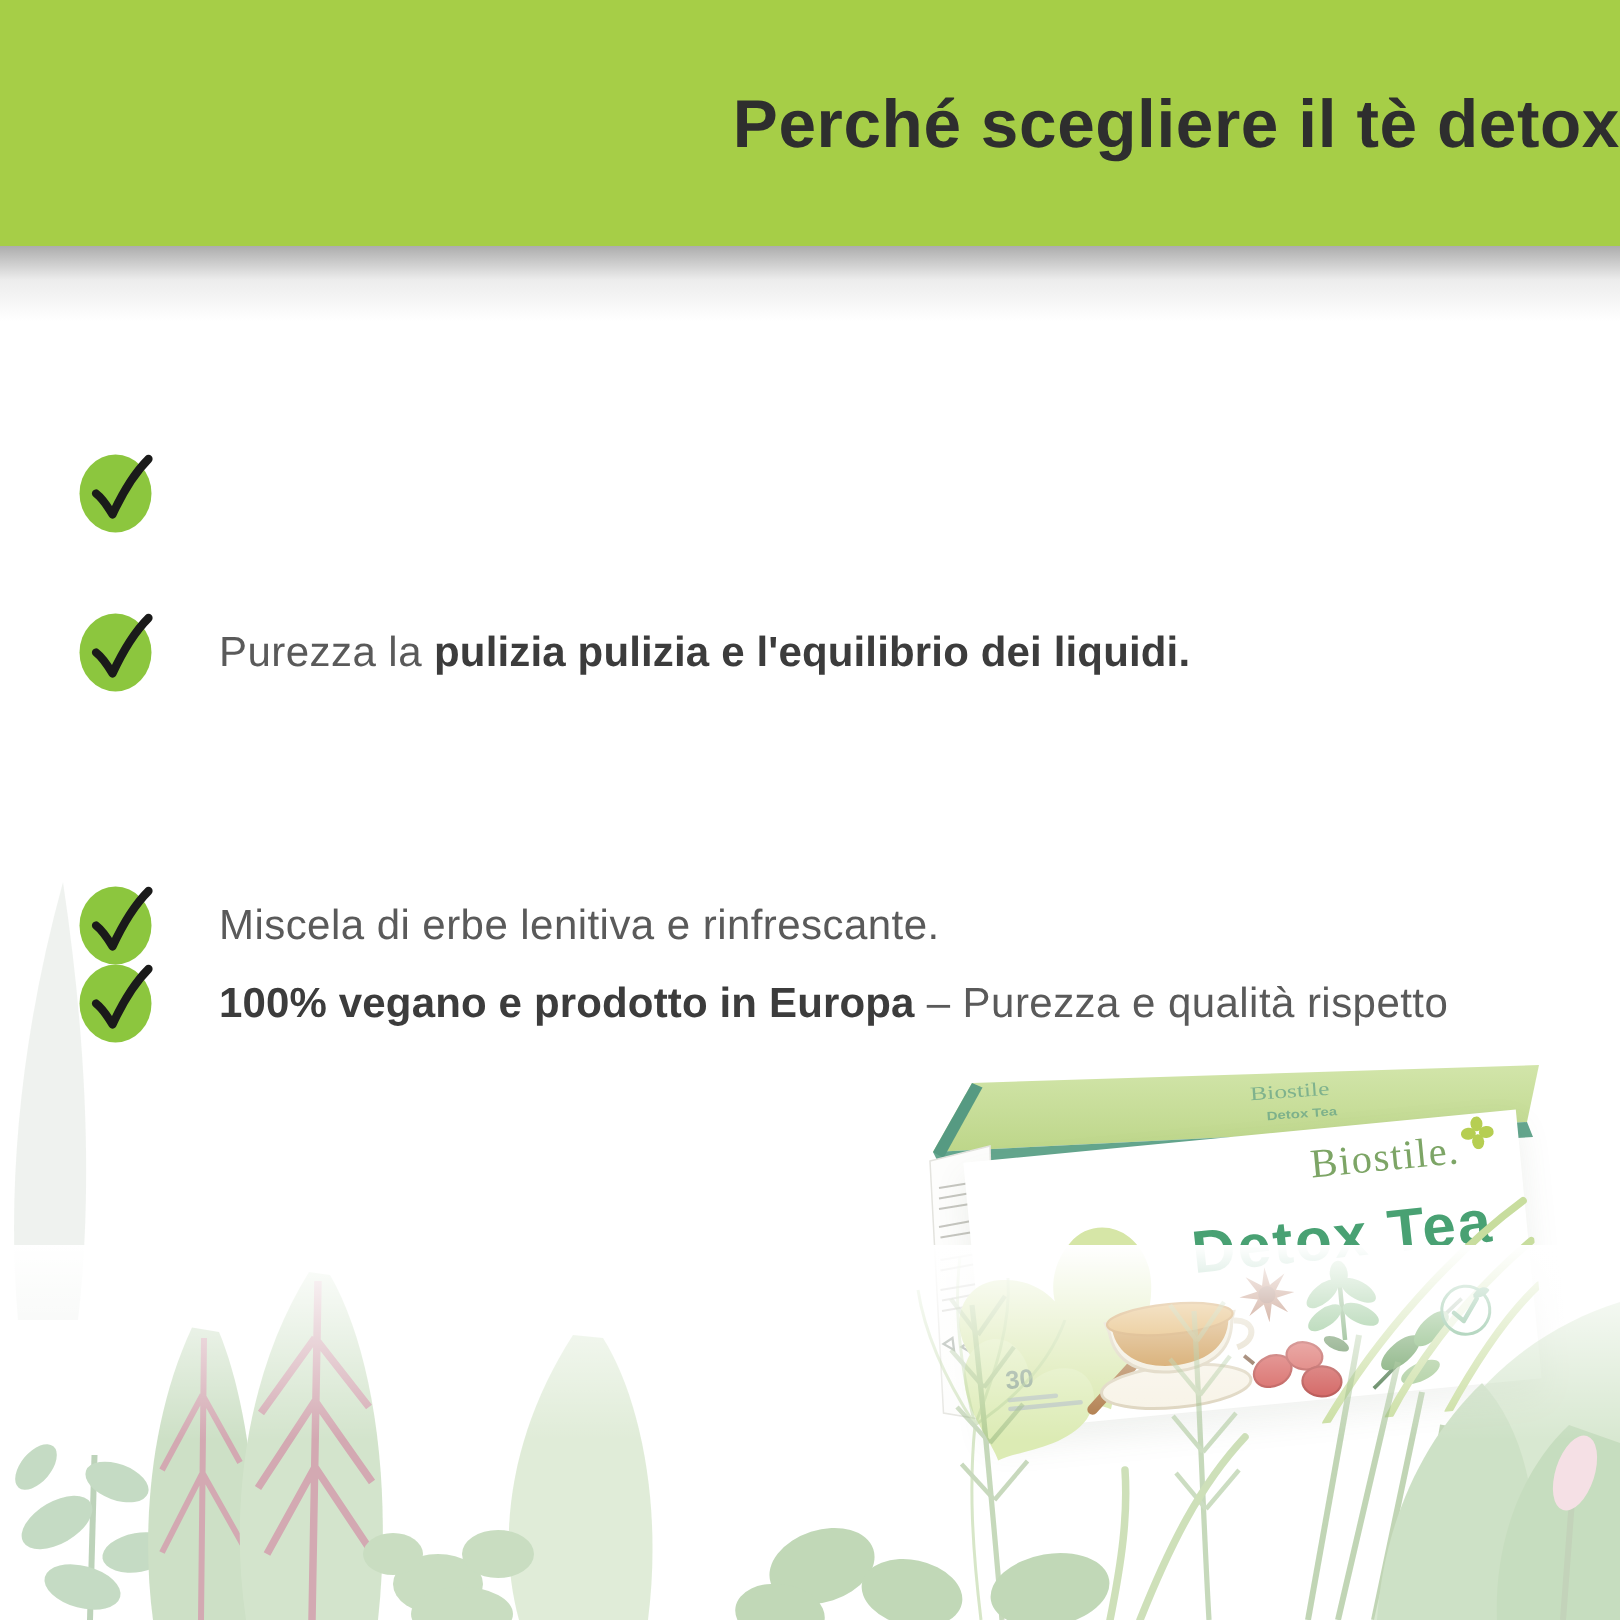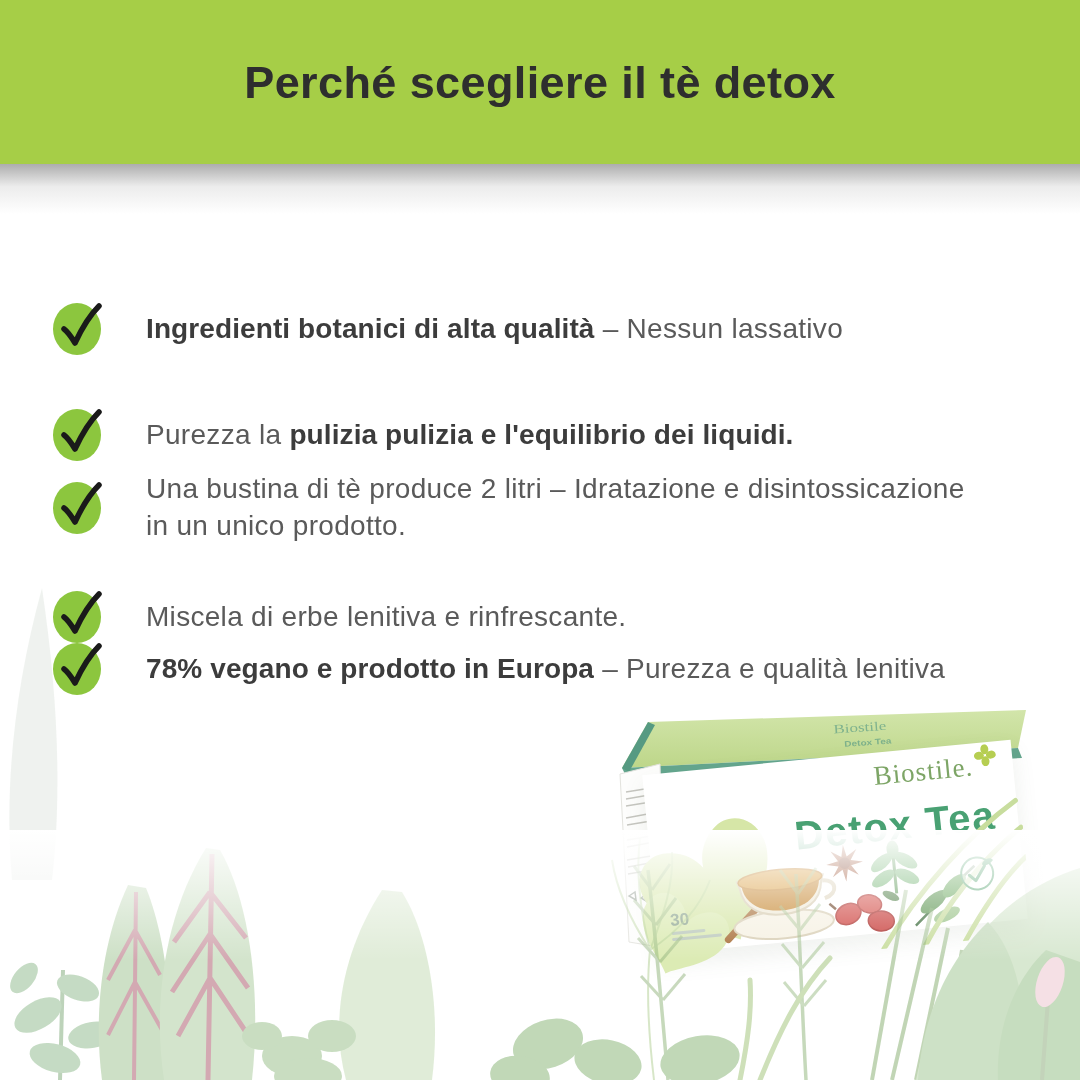--- a/index.html
+++ b/index.html
@@ -4,21 +4,21 @@
 <style>
   html,body{margin:0;padding:0;}
   .stage{
     position:relative;width:1080px;height:1080px;overflow:hidden;background:#ffffff;
     font-family:"Liberation Sans","DejaVu Sans",sans-serif;
   }
   
   .banner{
     position:absolute;top:0;left:0;right:0;height:164px;
     background:var(--banner-green,#a6ce47);
-    display:flex;flex-direction:column;justify-content:center;align-items:center;
+    display:flex;flex-direction:column;justify-content:center;align-items:flex-end;
     gap:9px;z-index:6;
   }
   .banner .h-line{
     font-size:45px;font-weight:700;color:var(--heading-text,#2e2e2e);
     letter-spacing:.4px;white-space:nowrap;line-height:1;
   }
   .banner-shadow{
     position:absolute;top:164px;left:0;right:0;height:50px;z-index:5;
     background:linear-gradient(to bottom,rgba(105,105,105,.55),rgba(150,150,150,.18) 45%,rgba(255,255,255,0));
   }
@@ -70,62 +70,51 @@
   <svg class="faint-leaf" width="70" height="300" viewBox="0 0 70 300">
     <path d="M12,300 C4,210 14,110 42,8 C58,115 62,215 52,300 Z" fill="#93ab93"></path>
   </svg>
 
   <div class="benefit" style="top:300px">
     <svg class="check" viewBox="0 0 54 56">
       <ellipse cx="25" cy="29" rx="24" ry="26" fill="var(--check-green,#8cc63e)"></ellipse>
       <path d="M12 29 C16 32 20 38 23 43 C29 30 38 15 47 6" fill="none" stroke="#1a1a1a" stroke-width="5.5" stroke-linecap="round" stroke-linejoin="round"></path>
     </svg>
     <div class="b-text">
-      <div class="b-line"><span></span><span class="b-bold">Ingredienti botanici di alta qualità</span><span> – Nessun lassativo</span></div>
     </div>
   </div>
 
   <div class="benefit" style="top:406px">
     <svg class="check" viewBox="0 0 54 56">
       <ellipse cx="25" cy="29" rx="24" ry="26" fill="var(--check-green,#8cc63e)"></ellipse>
       <path d="M12 29 C16 32 20 38 23 43 C29 30 38 15 47 6" fill="none" stroke="#1a1a1a" stroke-width="5.5" stroke-linecap="round" stroke-linejoin="round"></path>
     </svg>
     <div class="b-text">
       <div class="b-line"><span>Purezza la </span><span class="b-bold">pulizia pulizia e l'equilibrio dei liquidi.</span><span></span></div>
     </div>
   </div>
 
-  <div class="benefit" style="top:470px">
-    <svg class="check" viewBox="0 0 54 56">
-      <ellipse cx="25" cy="29" rx="24" ry="26" fill="var(--check-green,#8cc63e)"></ellipse>
-      <path d="M12 29 C16 32 20 38 23 43 C29 30 38 15 47 6" fill="none" stroke="#1a1a1a" stroke-width="5.5" stroke-linecap="round" stroke-linejoin="round"></path>
-    </svg>
-    <div class="b-text">
-      <div class="b-line"><span>Una bustina di tè produce 2 litri – Idratazione e disintossicazione</span></div>
-      <div class="b-line"><span>in un unico prodotto.</span></div>
-    </div>
-  </div>
 
   <div class="benefit" style="top:588px">
     <svg class="check" viewBox="0 0 54 56">
       <ellipse cx="25" cy="29" rx="24" ry="26" fill="var(--check-green,#8cc63e)"></ellipse>
       <path d="M12 29 C16 32 20 38 23 43 C29 30 38 15 47 6" fill="none" stroke="#1a1a1a" stroke-width="5.5" stroke-linecap="round" stroke-linejoin="round"></path>
     </svg>
     <div class="b-text">
       <div class="b-line"><span>Miscela di erbe lenitiva e rinfrescante.</span></div>
     </div>
   </div>
 
   <div class="benefit" style="top:640px">
     <svg class="check" viewBox="0 0 54 56">
       <ellipse cx="25" cy="29" rx="24" ry="26" fill="var(--check-green,#8cc63e)"></ellipse>
       <path d="M12 29 C16 32 20 38 23 43 C29 30 38 15 47 6" fill="none" stroke="#1a1a1a" stroke-width="5.5" stroke-linecap="round" stroke-linejoin="round"></path>
     </svg>
     <div class="b-text">
-      <div class="b-line"><span></span><span class="b-bold">78% vegano e prodotto in Europa</span><span> – Purezza e qualità lenitiva</span></div>
+      <div class="b-line"><span></span><span class="b-bold">100% vegano e prodotto in Europa</span><span> – Purezza e qualità rispetto</span></div>
     </div>
   </div>
 
   <div class="product-box">
     <svg class="box-svg" width="430" height="280" viewBox="0 0 430 280">
       <defs>
         <linearGradient id="lidg" x1="0" y1="0" x2="0" y2="1">
           <stop offset="0" stop-color="#d2e5aa"></stop>
             <stop offset="1" stop-color="#bdd689"></stop>
         </linearGradient>

